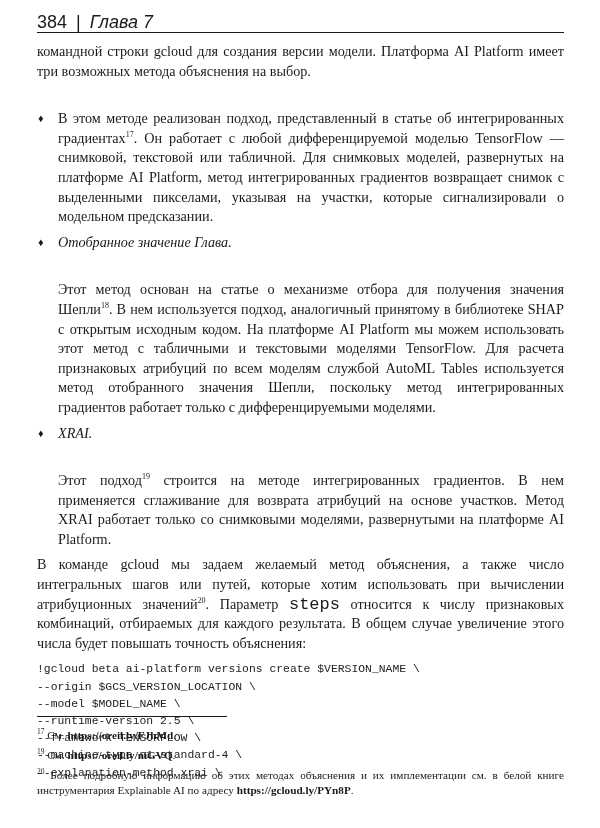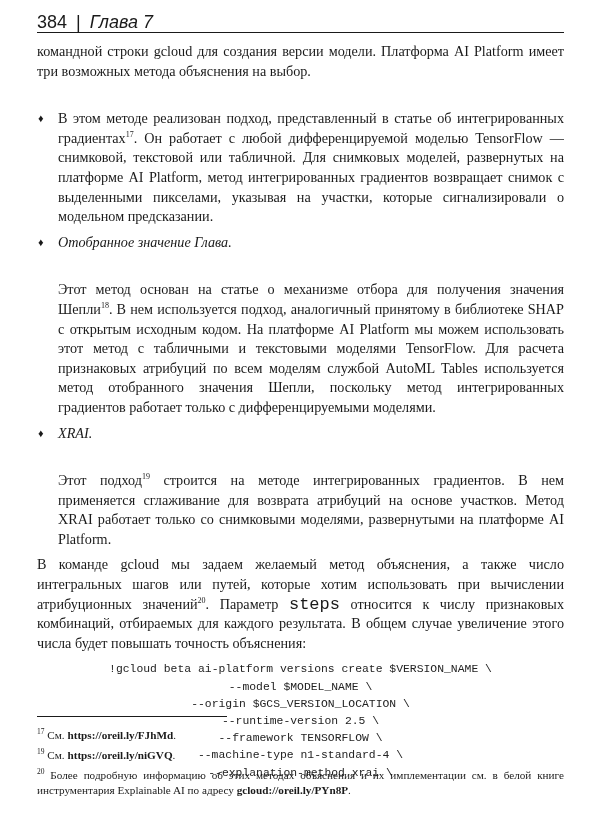--- a/index.html
+++ b/index.html
@@ -80,21 +80,21 @@
     code.inline {
       font-family: "Liberation Mono", monospace;
       font-size: 17px;
     }
     .code-block {
       margin-top: 8px;
       font-family: "Liberation Mono", monospace;
       font-size: 11.4px;
       line-height: 17.2px;
       white-space: pre;
-      text-align: center;
+      text-align: left;
       color: #222;
     }
     .footnotes {
       position: absolute;
       left: 0;
       top: 716px;
       width: 527px;
       font-size: 11.2px;
       line-height: 15px;
     }
@@ -147,28 +147,28 @@
     <div>
       <p class="bullet">
         <span class="diamond">♦</span>
         <span>XRAI.</span>
       </p>
       <p class="indented"><span>Этот подход</span><sup>19</sup><span> строится на методе интегрированных градиентов. В нем применяется сглаживание для возврата атрибуций на основе участков. Метод XRAI работает только со снимковыми моделями, развернутыми на платформе AI Platform.</span></p>
     </div>
 
     <p class="para"><span>В команде gcloud мы задаем желаемый метод объяснения, а также число интегральных шагов или путей, которые хотим использовать при вычислении атрибуционных значений</span><sup>20</sup><span>. Параметр </span><code class="inline">steps</code><span> относится к числу признаковых комбинаций, отбираемых для каждого результата. В общем случае увеличение этого числа будет повышать точность объяснения:</span></p>
 
-    <div class="code-block"><div>!gcloud beta ai-platform versions create $VERSION_NAME \</div><div>--model $MODEL_NAME \</div><div>--origin $GCS_VERSION_LOCATION \</div><div>--runtime-version 2.5 \</div><div>--framework TENSORFLOW \</div><div>--machine-type n1-standard-4 \</div><div>--explanation-method xrai \</div></div>
+    <div class="code-block"><div>!gcloud beta ai-platform versions create $VERSION_NAME \</div><div>--origin $GCS_VERSION_LOCATION \</div><div>--model $MODEL_NAME \</div><div>--runtime-version 2.5 \</div><div>--framework TENSORFLOW \</div><div>--machine-type n1-standard-4 \</div><div>--explanation-method xrai \</div></div>
 
   </div>
 
   <div class="footnotes">
     <div class="fn-rule"></div>
 
     <p class="fn"><sup>17</sup><span> См. </span><b>https://oreil.ly/FJhMd</b><span>.</span></p>
 
 
     <p class="fn"><sup>19</sup><span> См. </span><b>https://oreil.ly/niGVQ</b><span>.</span></p>
 
-    <p class="fn"><sup>20</sup><span> Более подробную информацию об этих методах объяснения и их имплементации см. в белой книге инструментария Explainable AI по адресу </span><b>gcloud://oreil.ly/PYn8P</b><span>.</span></p>
+    <p class="fn"><sup>20</sup><span> Более подробную информацию об этих методах объяснения и их имплементации см. в белой книге инструментария Explainable AI по адресу </span><b>https://gcloud.ly/PYn8P</b><span>.</span></p>
   </div>
 
 </div>
 
 </body></html>

